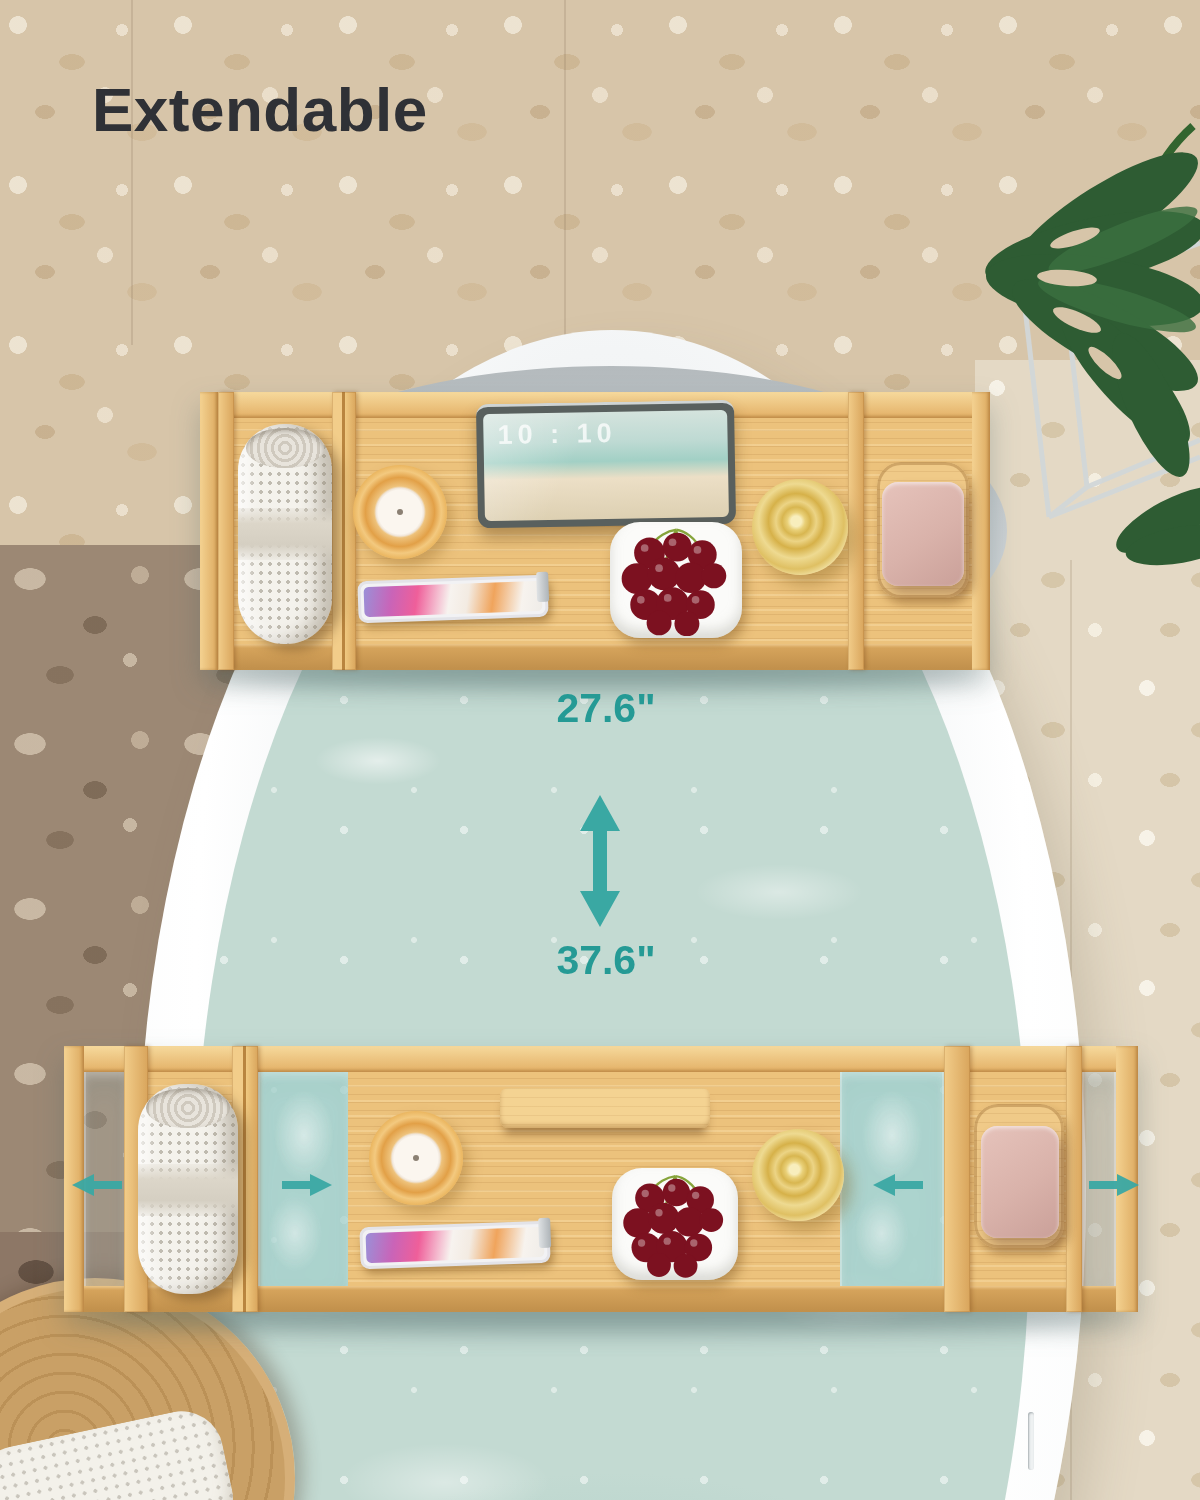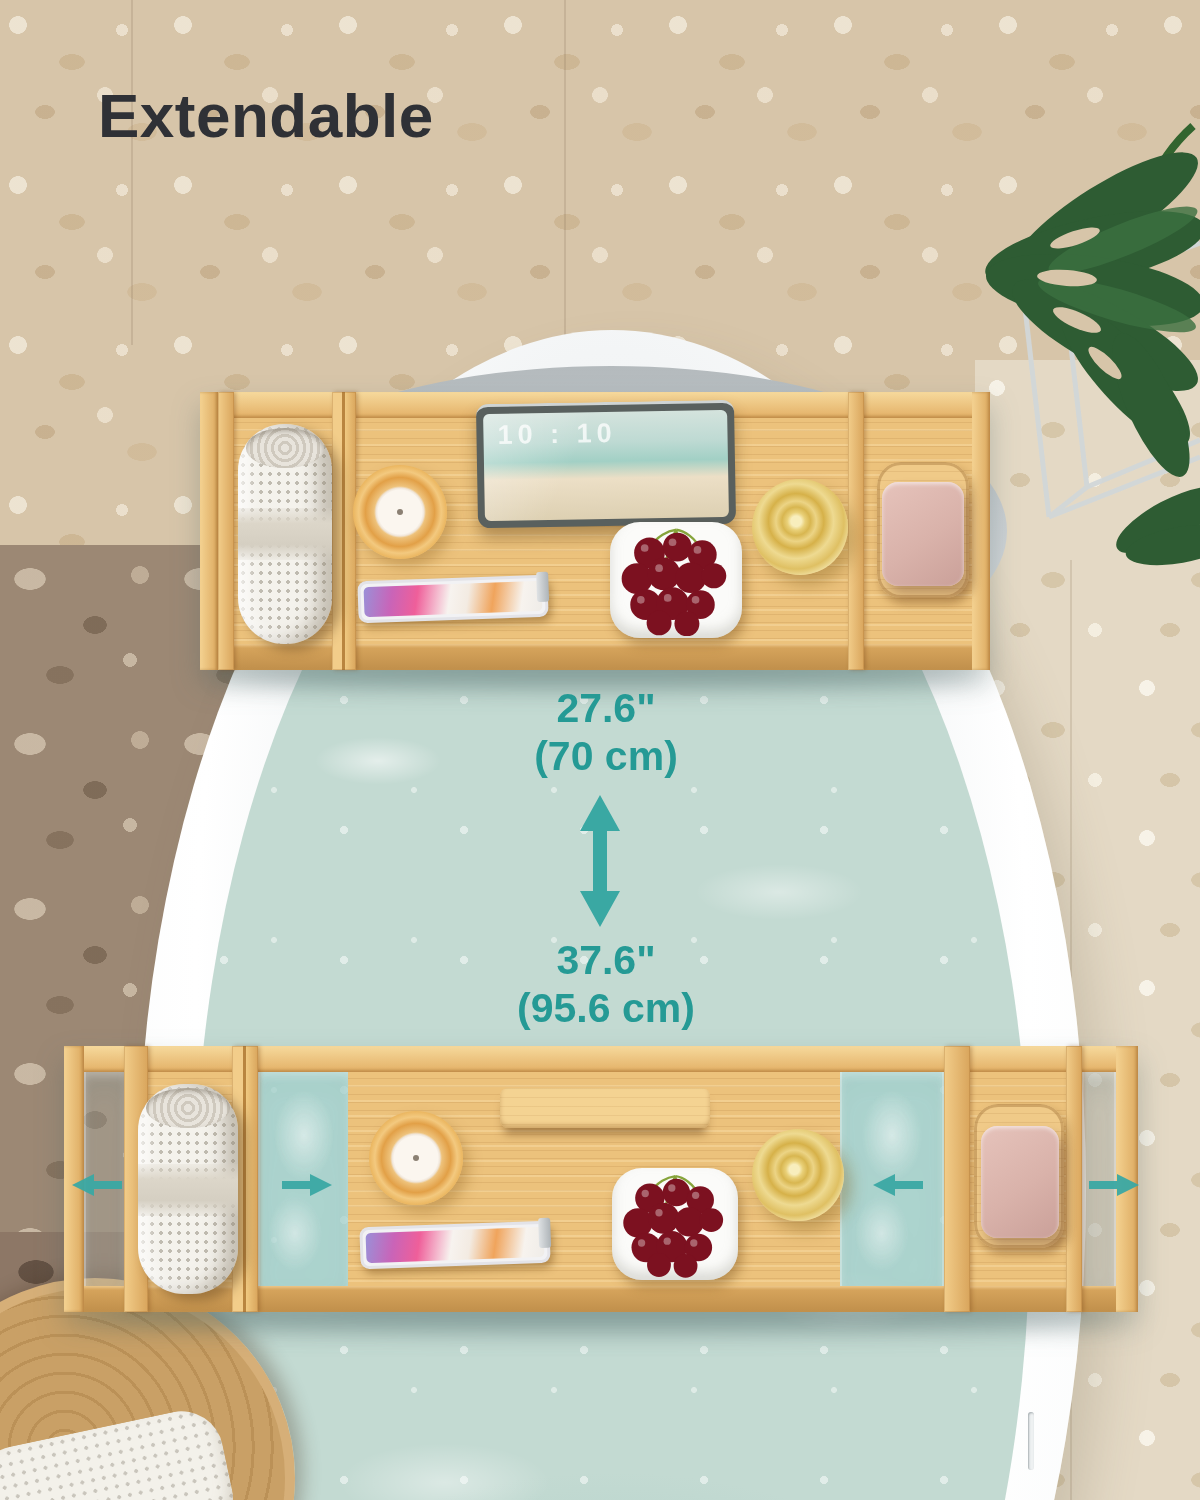--- a/index.html
+++ b/index.html
@@ -149,21 +149,21 @@
     background-image:repeating-linear-gradient(180deg, rgba(150,95,35,.12) 0 1px, rgba(255,255,255,0) 1px 9px);
     box-shadow:inset 0 0 0 3px rgba(146,96,40,.35), 4px 6px 10px rgba(120,75,25,.4);}
   .soap{border-radius:16px;background:linear-gradient(145deg,#e6c3bb 0%, var(--c-soap) 55%, #caa099 100%);
     box-shadow:inset 0 2px 4px rgba(255,255,255,.6), 5px 8px 12px rgba(120,80,55,.45);}
 
   .rest{border-radius:8px;box-shadow:0 10px 10px -4px rgba(110,70,25,.55), inset 0 -3px 4px rgba(140,85,30,.35);}
 
   .tray-shadow{background:rgba(70,100,100,.32);filter:blur(11px);border-radius:50%;}
 
   
-  .headline{left:88px;top:70px;font-size:62px;font-weight:700;color:var(--c-heading);letter-spacing:.5px;margin:10px;}
+  .headline{left:88px;top:70px;font-size:62px;font-weight:700;color:var(--c-heading);letter-spacing:.5px;margin:4px;}
   .subheadline{left:88px;top:160px;font-size:33px;font-weight:400;color:var(--c-subtitle);margin:0;}
   .measure{text-align:center;color:var(--c-accent_teal);font-weight:600;}
   .measure .ln{position:static;display:block;font-size:41px;line-height:48px;}
   .m-compact{left:441px;top:684px;width:330px;}
   .m-extended{left:431px;top:936px;width:350px;}
   .arrow-svg path{fill:var(--c-arrow_teal);}
   .arrow-v{left:580px;top:795px;width:40px;height:132px;}
   .arrow-h{width:50px;height:26px;top:1172px;}
   .flip{transform:scaleX(-1);}
 </style>
@@ -289,30 +289,28 @@
         </g>
       </svg>
     </div>
     <div class="wine" style="left:552px;top:87px;width:96px;height:96px;"></div>
     <div class="dish" style="left:677px;top:70px;width:92px;height:136px;"></div>
     <div class="soap" style="left:682px;top:90px;width:82px;height:104px;"></div>
   </div>
 
   <div class="measure m-compact">
     <span class="ln">27.6"</span>
-    <span class="ln">(70 cm)</span>
   </div>
 
   <svg class="arrow-svg arrow-v" viewBox="0 0 40 132">
     <path d="M20 0 L40 36 L27 36 L27 96 L40 96 L20 132 L0 96 L13 96 L13 36 L0 36 Z"></path>
   </svg>
 
   <div class="measure m-extended">
     <span class="ln">37.6"</span>
-    <span class="ln">(95.6 cm)</span>
   </div>
 
   <div class="tray-shadow" style="left:85px;top:1300px;width:1030px;height:32px;"></div>
   <div class="tray" style="left:64px;top:1046px;width:1074px;height:266px;">
     <div class="glass dirt" style="left:20px;top:24px;width:42px;height:218px;"></div>
     <div class="glass aqua" style="left:194px;top:24px;width:92px;height:218px;"></div>
     <div class="bamboo" style="left:84px;top:24px;width:88px;height:218px;"></div>
     <div class="bamboo" style="left:284px;top:24px;width:492px;height:218px;"></div>
     <div class="glass aqua" style="left:776px;top:24px;width:104px;height:218px;"></div>
     <div class="bamboo" style="left:906px;top:24px;width:96px;height:218px;"></div>

